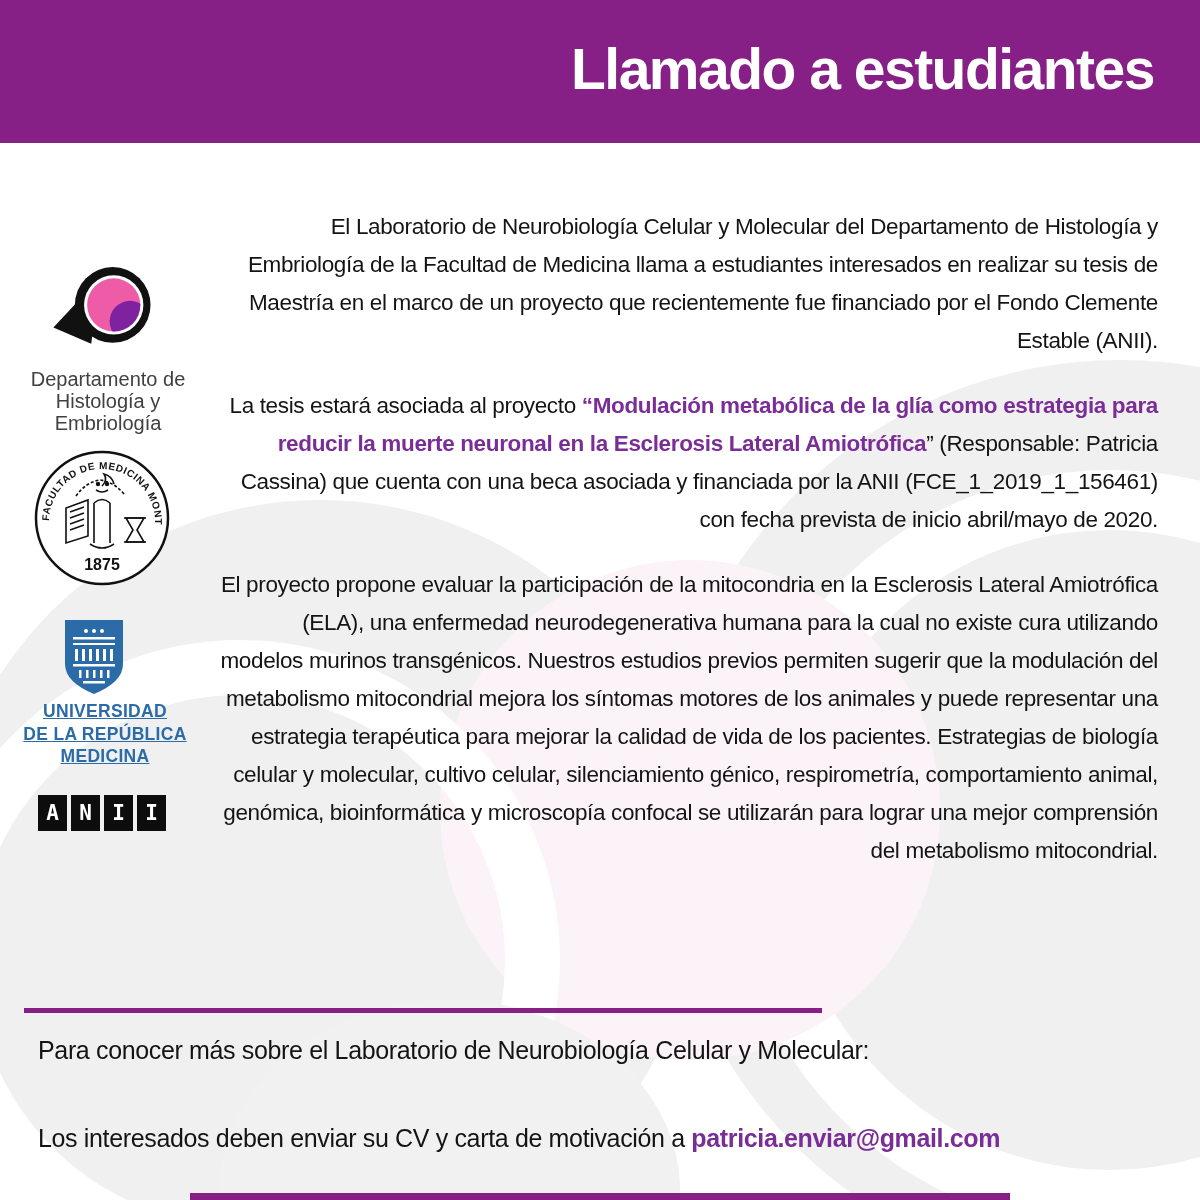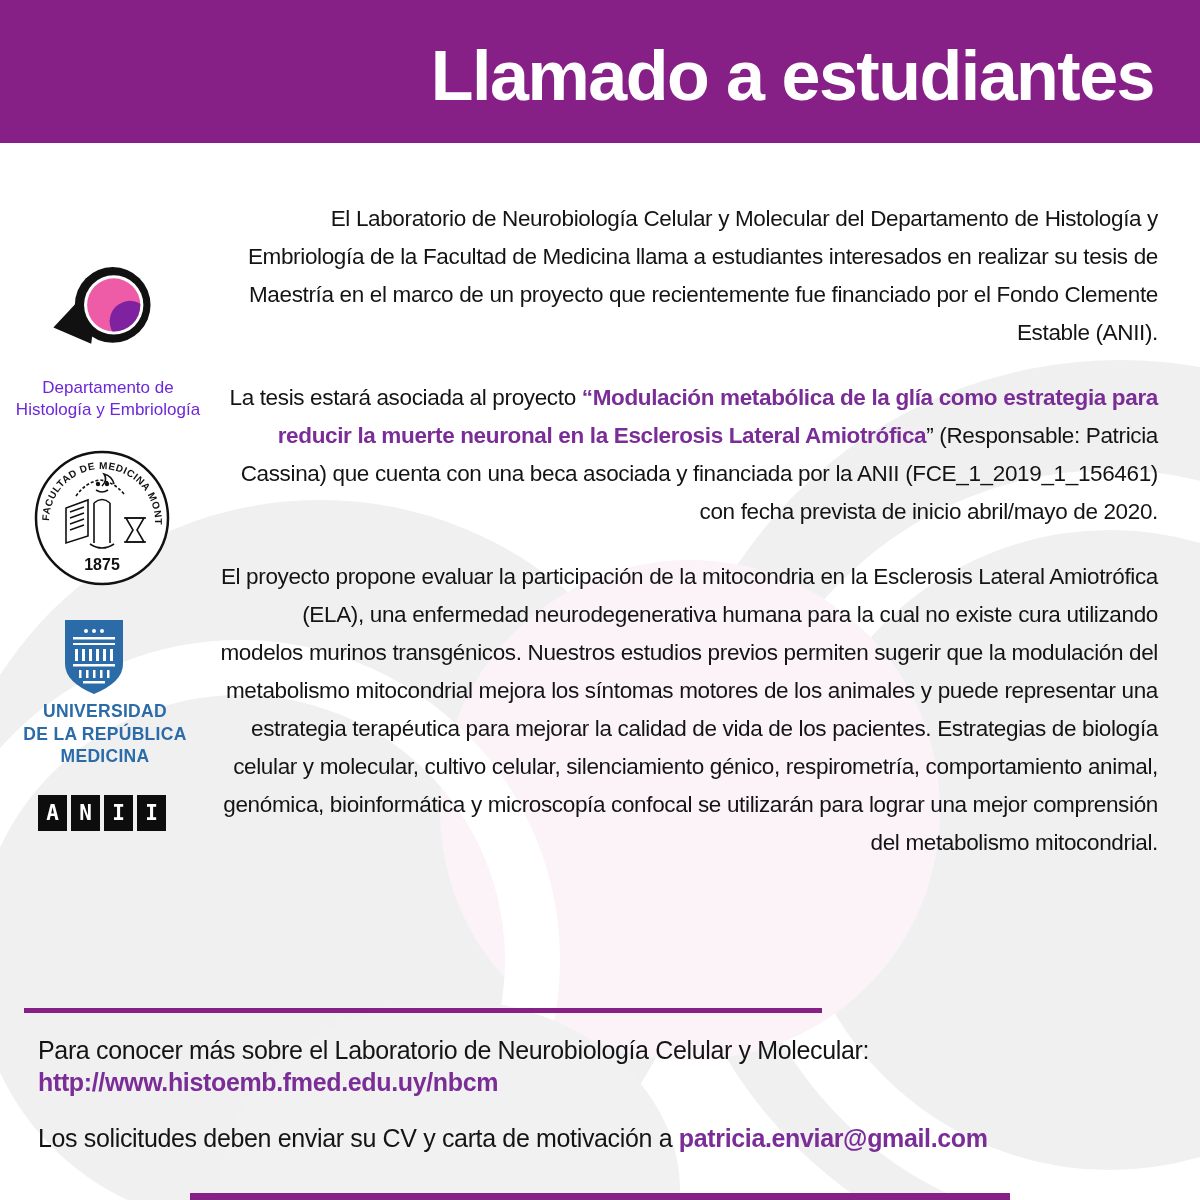--- a/index.html
+++ b/index.html
@@ -10,48 +10,48 @@
   .bg{position:absolute;border-radius:50%;z-index:0;}
   .bg-fill1{width:760px;height:760px;left:-60px;top:500px;background:#f1f0f1;}
   .bg-ring1{width:640px;height:640px;left:-80px;top:640px;border:55px solid #ffffff;background:transparent;box-sizing:border-box;}
   .bg-fill2{width:920px;height:920px;left:660px;top:360px;background:#f1f0f1;}
   .bg-ring2{width:760px;height:760px;left:730px;top:470px;border:60px solid #ffffff;background:transparent;box-sizing:border-box;}
   .bg-pink{width:500px;height:500px;left:440px;top:560px;background:#fbf3f7;}
   .bg-fill3{width:460px;height:380px;left:220px;top:1000px;background:#f2f1f2;border-radius:50%;}
 
   
   .header-band{position:absolute;left:0;top:0;width:1200px;height:143px;background:#862086;z-index:2;}
-  .header-title{position:absolute;right:46px;top:36px;color:#ffffff;font-size:70px;font-weight:700;letter-spacing:-1.5px;white-space:nowrap;}
+  .header-title{position:absolute;right:46px;top:36px;color:#ffffff;font-size:57px;font-weight:700;letter-spacing:-1.5px;white-space:nowrap;}
 
   
   .bottom-band{position:absolute;left:190px;bottom:0;width:820px;height:7px;background:#862086;z-index:2;}
 
   
   .body-text{position:absolute;left:215px;right:42px;top:192px;text-align:right;color:#141414;
              font-size:22.5px;line-height:38px;letter-spacing:-0.35px;z-index:1;}
-  .body-text p{margin:8px 0 27px 0;}
+  .body-text p{margin:16px 0 27px 0;}
   .hl{color:#7a2d96;font-weight:700;}
 
   
   .divider{position:absolute;left:24px;top:1008px;width:798px;height:5px;background:#862086;z-index:1;}
   .footer{position:absolute;left:38px;right:60px;z-index:1;color:#141414;font-size:25px;letter-spacing:-0.35px;line-height:32px;}
   .f-info{top:1034px;}
   .f-contact{top:1122px;}
   .purple-link{color:#7a2d96;font-weight:700;text-decoration:none;}
 
   
   .logo-col{position:absolute;left:0;top:0;width:215px;height:1200px;z-index:1;}
   .histo-logo{position:absolute;left:50px;top:262px;width:108px;height:90px;}
-  .histo-caption{position:absolute;left:8px;top:377px;width:200px;text-align:center;color:#6d28d9;
-                 font-size:17px;line-height:22px;}
+  .histo-caption{position:absolute;left:8px;top:368px;width:200px;text-align:center;color:#404040;
+                 font-size:20px;line-height:22px;}
   .histo-caption .b{font-weight:400;}
   .seal{position:absolute;left:32px;top:448px;width:140px;height:140px;}
   .udelar-shield{position:absolute;left:63px;top:618px;width:62px;height:78px;}
   .udelar-caption{position:absolute;left:5px;top:700px;width:200px;text-align:center;color:#2a6ba8;
-                  font-weight:700;font-size:17.5px;line-height:22.5px;letter-spacing:0.3px;}
+                  font-weight:700;font-size:17.5px;line-height:22.5px;letter-spacing:0.3px;text-decoration:underline;}
   .anii-logo{position:absolute;left:38px;top:795px;display:flex;gap:4px;}
   .anii-box{width:29px;height:36px;background:#0d0d0d;color:#ffffff;display:flex;align-items:center;justify-content:center;
             font-family:"DejaVu Sans Mono", monospace;font-weight:700;font-size:21px;}
 </style>
 </head>
 <body>
 
 <div id="page">
 
   <div class="bg bg-fill2"></div>
@@ -145,22 +145,21 @@
   <div class="body-text">
     <p>El Laboratorio de Neurobiología Celular y Molecular del Departamento de Histología y Embriología de la Facultad de Medicina llama a estudiantes interesados en realizar su tesis de Maestría en el marco de un proyecto que recientemente fue financiado por el Fondo Clemente Estable (ANII).</p>
     <p><span>La tesis estará asociada al proyecto </span><span class="hl">“Modulación metabólica de la glía como estrategia para reducir la muerte neuronal en la Esclerosis Lateral Amiotrófica</span><span>” (Responsable: Patricia Cassina) que cuenta con una beca asociada y financiada por la ANII (FCE_1_2019_1_156461) con fecha prevista de inicio abril/mayo de 2020.</span></p>
     <p>El proyecto propone evaluar la participación de la mitocondria en la Esclerosis Lateral Amiotrófica (ELA), una enfermedad neurodegenerativa humana para la cual no existe cura utilizando modelos murinos transgénicos. Nuestros estudios previos permiten sugerir que la modulación del metabolismo mitocondrial mejora los síntomas motores de los animales y puede representar una estrategia terapéutica para mejorar la calidad de vida de los pacientes.  Estrategias de biología celular y molecular, cultivo celular, silenciamiento génico, respirometría, comportamiento animal, genómica, bioinformática y microscopía confocal se utilizarán para lograr una mejor comprensión del metabolismo mitocondrial.</p>
   </div>
 
   <div class="divider"></div>
 
   <div class="footer f-info">
     <div>Para conocer más sobre el Laboratorio de Neurobiología Celular y Molecular:</div>
-    <a class="purple-link" href="#">http://www.histoemb.fmed.edu.uy/nbcm</a>
   </div>
 
   <div class="footer f-contact">
-    <div><span>Los solicitudes deben enviar su CV y carta de motivación a </span><a class="purple-link" href="#">patricia.enviar@gmail.com</a></div>
+    <div><span>Los interesados deben enviar su CV y carta de motivación a </span><a class="purple-link" href="#">patricia.enviar@gmail.com</a></div>
   </div>
 
   <div class="bottom-band"></div>
 
 </div>
 
 </body></html>

